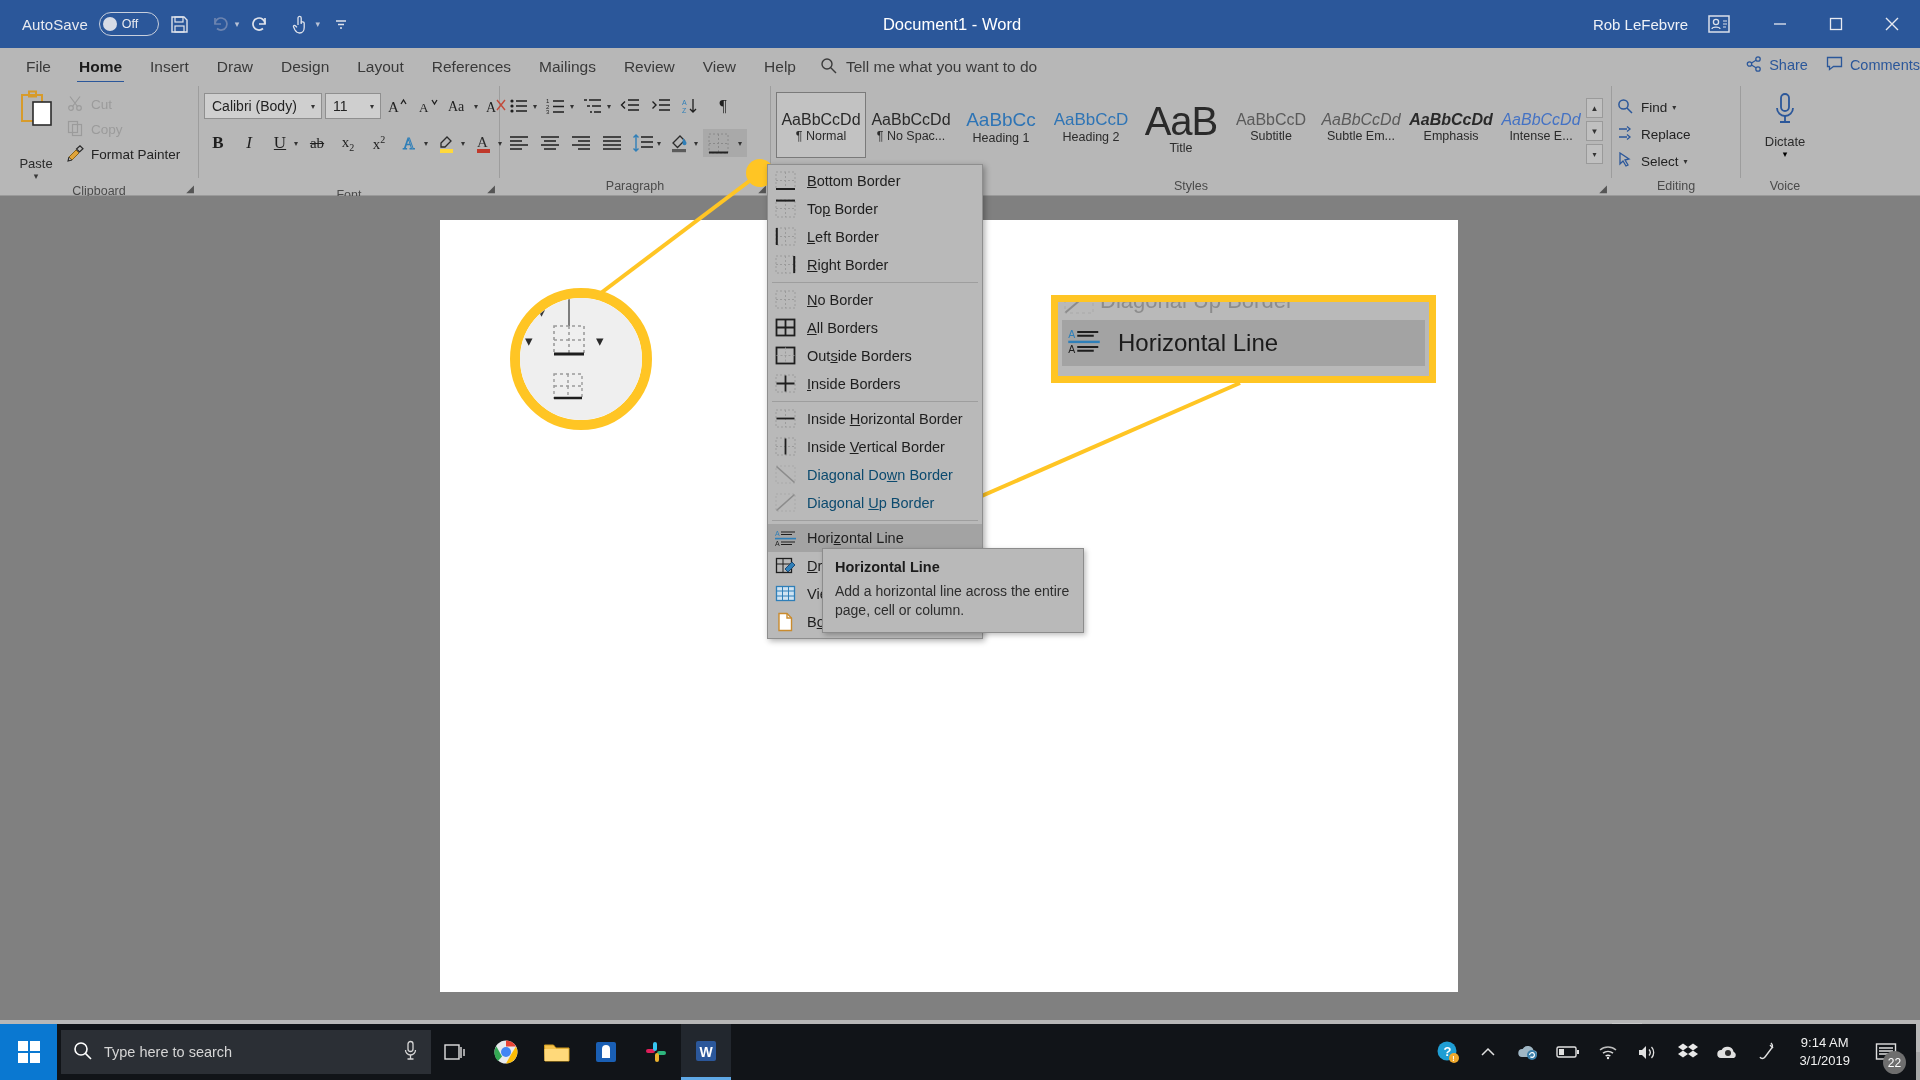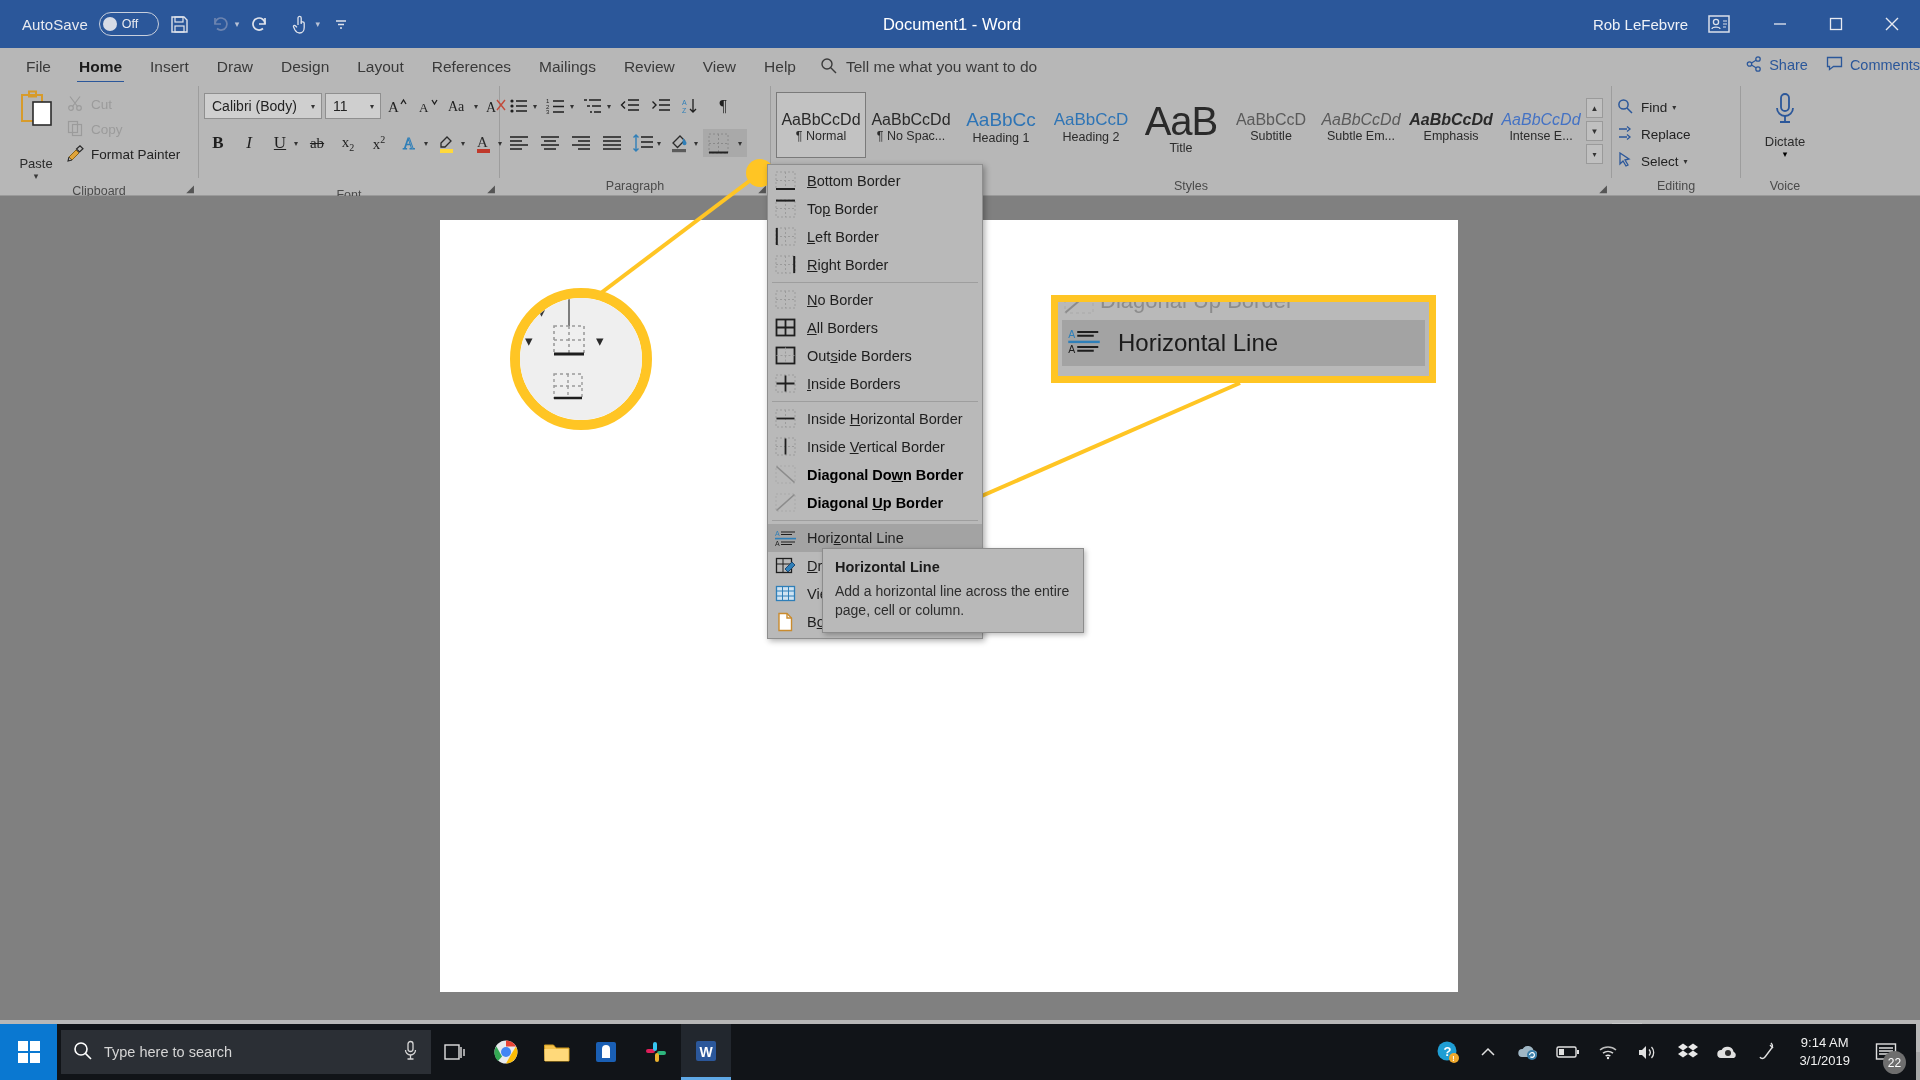--- a/index.html
+++ b/index.html
@@ -105,21 +105,21 @@
   .page{
     position:absolute; left:440px; top:24px; width:1018px; height:772px; background:#fff;
   }
   
   .menu{
     position:absolute; left:767px; top:164px; width:216px; background:#b9b9b9;
     border:1px solid #8e8e8e; box-shadow:2px 2px 6px rgba(0,0,0,.32);
     padding:2px 0; z-index:40;
   }
   .mi{ display:flex;align-items:center;height:28px;font-size:14.5px;color:#1e1e1e;padding-left:5px;gap:10px;}
-  .mi.disabled{ color:#000000;font-weight:bold; }
+  .mi.disabled{ color:#0c4a6e; }
   .mi.hl{ background:#a3a3a3; }
   .mi-ico{ width:24px;height:22px;display:flex;align-items:center;justify-content:center;flex:0 0 24px;}
   .mi-sep{ height:1px;background:#9e9e9e;margin:3px 4px; }
   .u{ text-decoration:underline; }
   
   .tip{
     position:absolute; left:822px; top:548px; width:262px; background:#b9b9b9;
     border:1px solid #8c8c8c; padding:10px 12px 12px; z-index:60;
     box-shadow:2px 2px 5px rgba(0,0,0,.25);
   }

